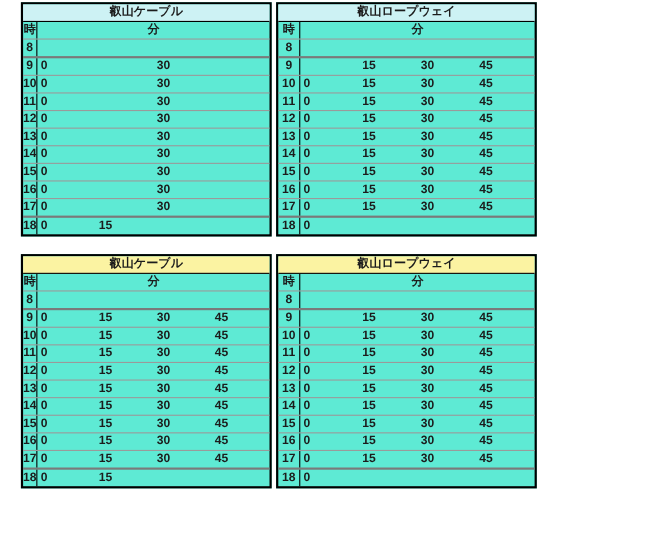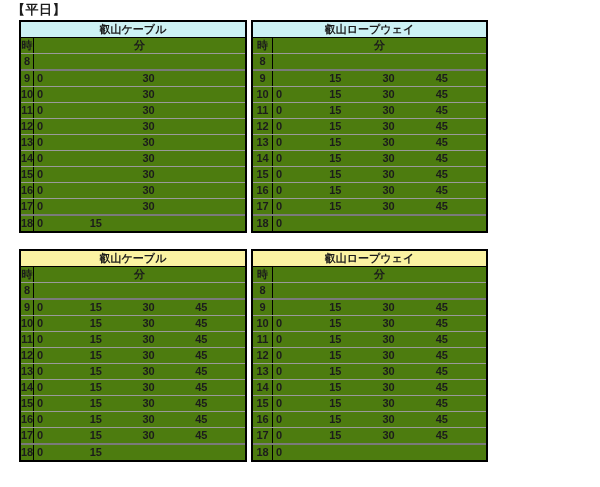--- a/index.html
+++ b/index.html
@@ -26,21 +26,21 @@
   .section + .section { margin-top: 16px; }
 
   .tables {
     display: flex;
     gap: 4px;
     margin-left: 19px;
   }
 
   .tt {
     border: 2px solid #000000;
-    background: #4d7c0f;
+    background: #5eead4;
     box-sizing: content-box;
   }
   .tt.cable { width: 224px; }
   .tt.rope  { width: 233px; }
 
   .t-title {
     height: 15px;
     line-height: 15px;
     text-align: center;
     font-size: 11px;
@@ -82,21 +82,20 @@
     display: block;
     text-align: center;
   }
 </style>
 </head>
 <body>
 
 <div class="page">
 
   <section class="section sec-weekday">
-    <div class="section-title">【平日】</div>
     <div class="tables">
 
       <div class="tt cable">
         <div class="t-title">叡山ケーブル</div>
         <div class="row t-subhead">
           <div class="hour-cell">時</div>
           <div class="min-area minhead">分</div>
         </div>
         <div class="t-body">
             <div class="row thick">

